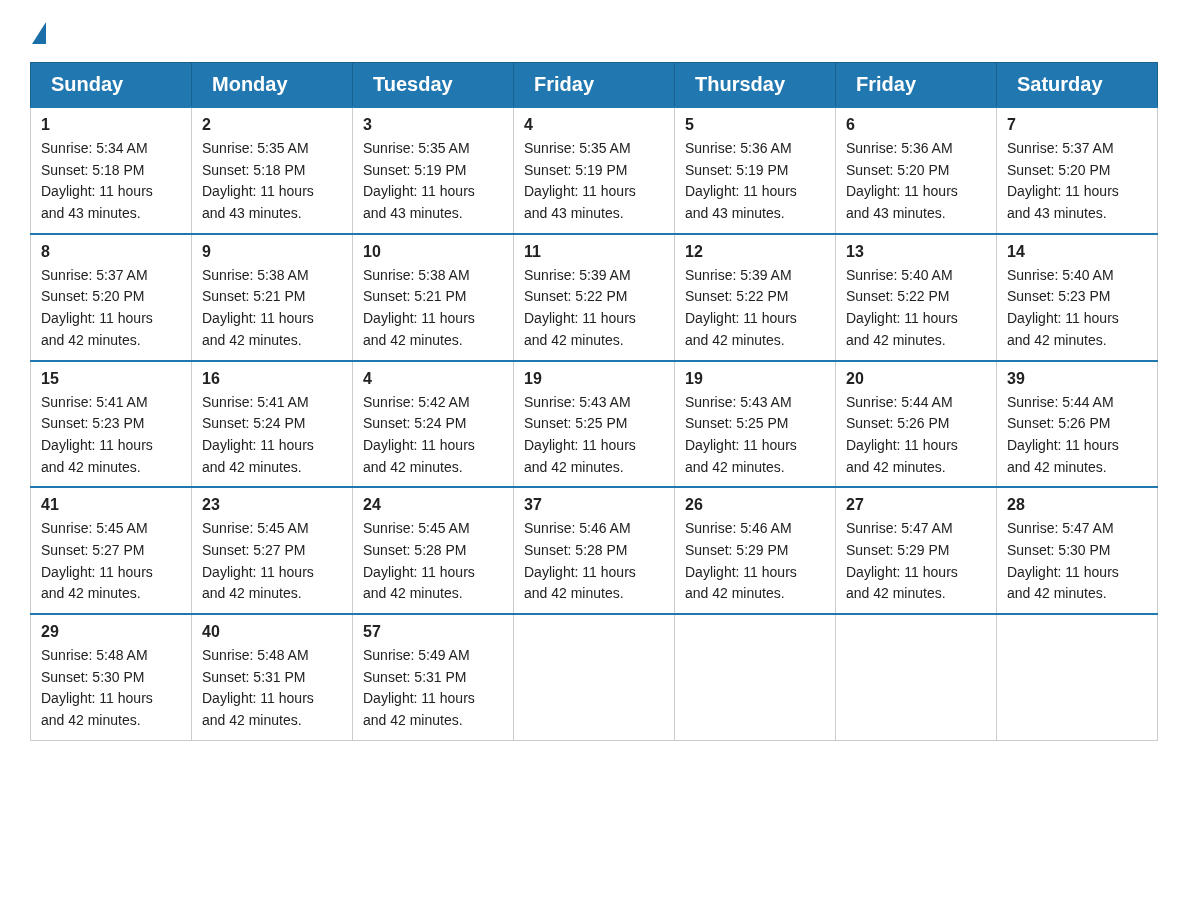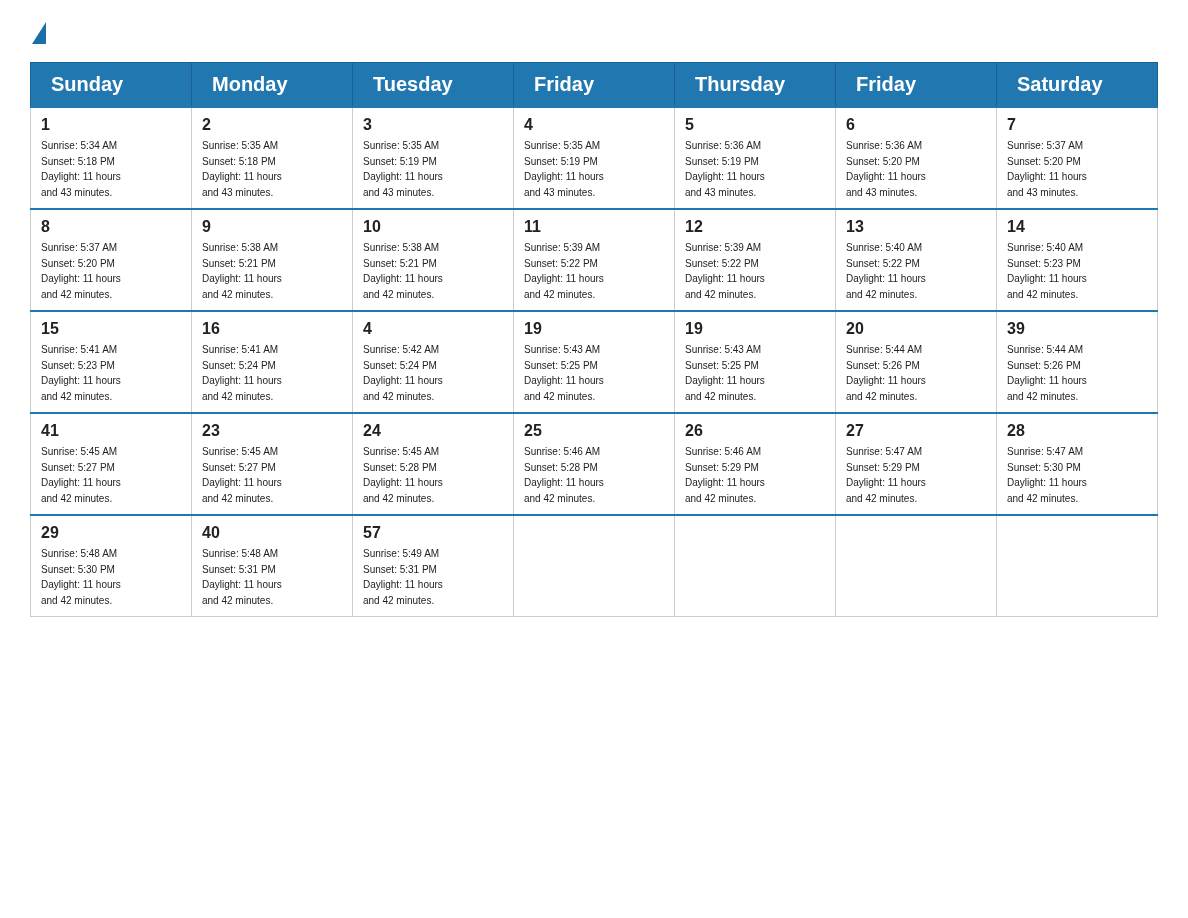--- a/index.html
+++ b/index.html
@@ -81,21 +81,21 @@
       min-height: 110px;
     }
     .day-number {
       font-size: 16px;
       font-weight: bold;
       color: #222;
       display: block;
       margin-bottom: 4px;
     }
     .day-info {
-      font-size: 10px;
+      font-size: 14px;
       line-height: 1.55;
       color: #222;
     }
     .empty-cell {
       background: #fff;
     }
     .week-row td {
       border-top: 2px solid #2177b0;
     }
   </style>
@@ -226,21 +226,21 @@
         </td>
         <td>
           <span class="day-number">23</span>
           <div class="day-info">Sunrise: 5:45 AM<br>Sunset: 5:27 PM<br>Daylight: 11 hours<br>and 42 minutes.</div>
         </td>
         <td>
           <span class="day-number">24</span>
           <div class="day-info">Sunrise: 5:45 AM<br>Sunset: 5:28 PM<br>Daylight: 11 hours<br>and 42 minutes.</div>
         </td>
         <td>
-          <span class="day-number">25</span>
+          <span class="day-number">37</span>
           <div class="day-info">Sunrise: 5:46 AM<br>Sunset: 5:28 PM<br>Daylight: 11 hours<br>and 42 minutes.</div>
         </td>
         <td>
           <span class="day-number">26</span>
           <div class="day-info">Sunrise: 5:46 AM<br>Sunset: 5:29 PM<br>Daylight: 11 hours<br>and 42 minutes.</div>
         </td>
         <td>
           <span class="day-number">27</span>
           <div class="day-info">Sunrise: 5:47 AM<br>Sunset: 5:29 PM<br>Daylight: 11 hours<br>and 42 minutes.</div>
         </td>

